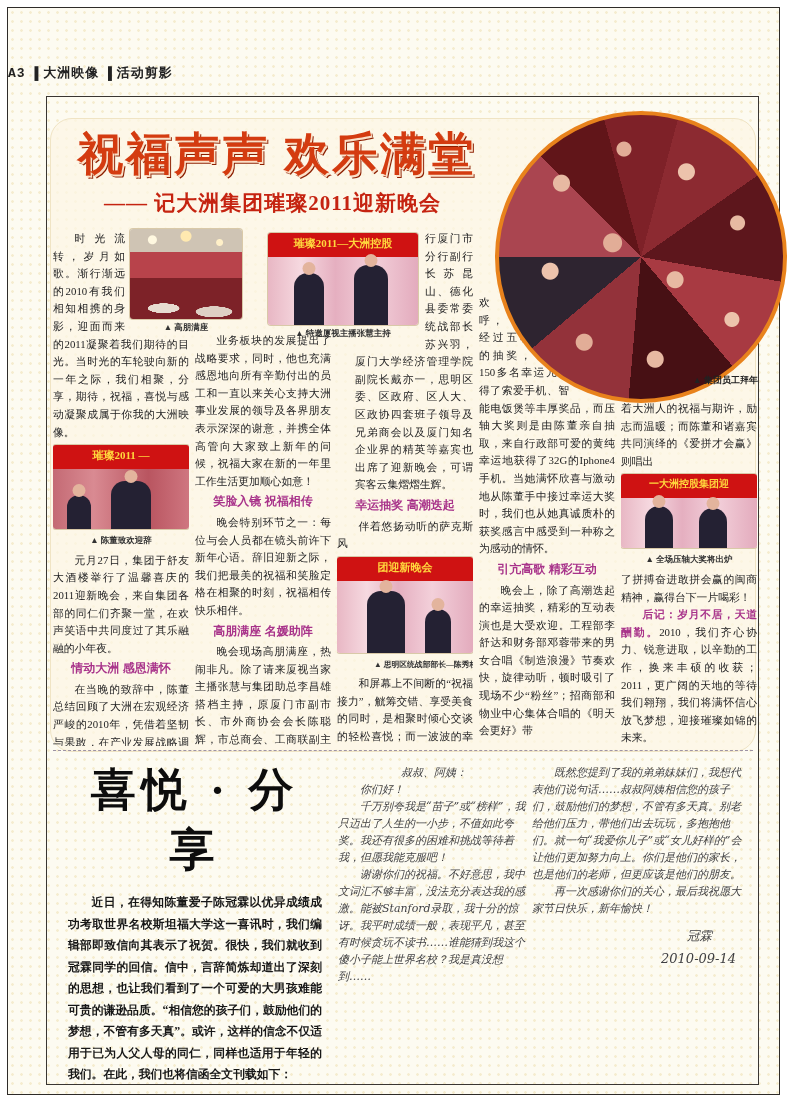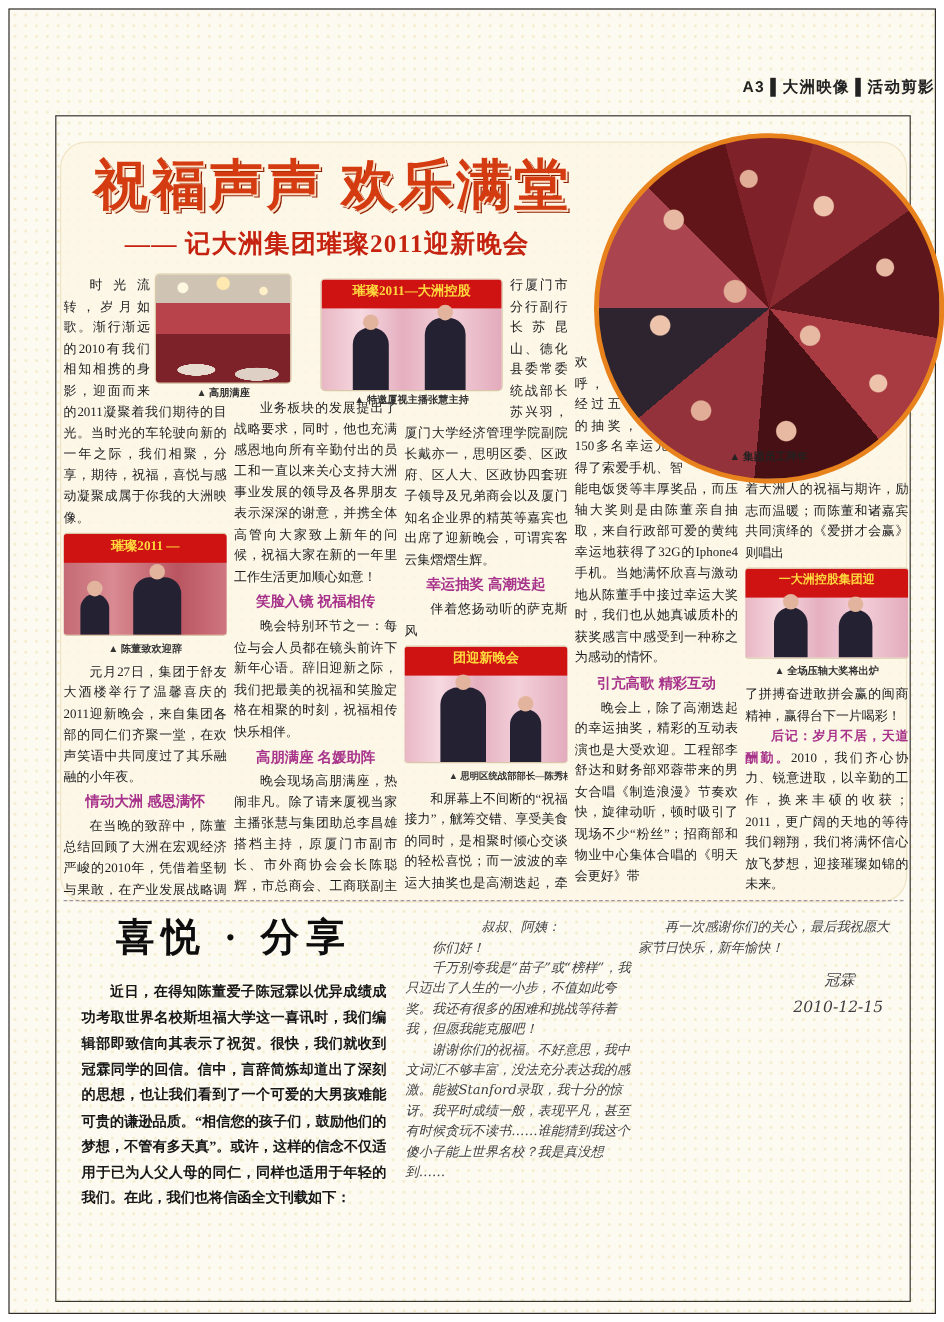--- a/index.html
+++ b/index.html
@@ -4,22 +4,22 @@
 <style>
   html,body{margin:0;padding:0;background:#ffffff;}
   .page{position:relative;width:787px;height:1102px;background:#fff;overflow:hidden;
         font-family:"Liberation Serif","DejaVu Serif",serif;}
   .paper{position:absolute;inset:7px;border:1.5px solid #2e2b28;
         background:
           radial-gradient(circle, rgba(224,200,120,.28) 1px, transparent 1.6px),
           #fdfbf1;
         background-size:9px 9px;}
   
-  .masthead{position:absolute;left:0;top:56px;width:100%;text-align:right;
-        font-family:Liberation Sans, sans-serif;font-weight:bold;font-size:13px;color:#222;letter-spacing:1px;}
+  .masthead{position:absolute;left:0;top:56px;width:100%;text-align:left;
+        font-family:Liberation Mono, monospace;font-weight:bold;font-size:13px;color:#222;letter-spacing:1px;}
   .frame{position:absolute;left:38px;top:88px;width:711px;height:987px;border:1.5px solid #3a3632;}
   
   .panel{position:absolute;left:42px;top:110px;width:704px;height:632px;border-radius:22px;
         background:rgba(252,245,228,.75);border:1px solid #f0e4c4;}
   .title{position:absolute;left:70px;top:116px;width:420px;font-size:45px;font-weight:bold;
         color:#d43b10;letter-spacing:3px;text-shadow:1.5px 1.5px 0 #fbe0c8, 2.5px 2.5px 0 #8c1f00;}
   .subtitle{position:absolute;left:96px;top:181px;width:400px;font-size:21px;font-weight:bold;color:#c52310;letter-spacing:1px;}
   
   .collage{position:absolute;left:487px;top:103px;width:292px;height:292px;border-radius:50%;
         border:4px solid #e8821c;box-sizing:border-box;z-index:3;overflow:hidden;
@@ -30,21 +30,21 @@
           radial-gradient(circle at 84% 38%, #e7b9a2 0 7px, transparent 8px),
           radial-gradient(circle at 18% 55%, #edc3ac 0 8px, transparent 9px),
           radial-gradient(circle at 40% 45%, #e2ad97 0 9px, transparent 10px),
           radial-gradient(circle at 62% 58%, #e7b9a2 0 8px, transparent 9px),
           radial-gradient(circle at 82% 72%, #edc3ac 0 7px, transparent 8px),
           radial-gradient(circle at 30% 80%, #e2ad97 0 8px, transparent 9px),
           radial-gradient(circle at 55% 86%, #e7b9a2 0 8px, transparent 9px),
           conic-gradient(from 15deg, #8c2a31 0 40deg, #5d161c 40deg 85deg, #a83a42 85deg 125deg,
             #471014 125deg 170deg, #93323a 170deg 215deg, #2e2430 215deg 255deg,
             #aa4550 255deg 300deg, #611519 300deg 330deg, #7e2128 330deg 360deg);}
-  .collage-caption{position:absolute;left:600px;top:366px;width:150px;text-align:left;z-index:4;
+  .collage-caption{position:absolute;left:600px;top:366px;width:150px;text-align:right;z-index:4;
         font-size:9px;font-weight:bold;color:#222;}
   
   .photo{position:absolute;z-index:2;}
   .img{position:relative;width:100%;overflow:hidden;border-radius:3px;box-shadow:0 0 0 1px #d9c9a8;}
   .banner{position:absolute;left:0;top:0;width:100%;height:24px;line-height:20px;background:#cf1212;
         color:#ffd83d;font-weight:bold;font-size:11px;text-align:center;white-space:nowrap;overflow:hidden;}
   .fig{position:absolute;bottom:0;background:#242133;border-radius:14px 14px 0 0;}
   .fig::before{content:"";position:absolute;top:-11px;left:50%;transform:translateX(-50%);
         width:13px;height:13px;border-radius:50%;background:#e3b49d;}
   .caption{margin-top:3px;text-align:center;font-size:8.5px;font-weight:bold;color:#333;white-space:nowrap;}
@@ -62,21 +62,21 @@
   .col p{margin:0;text-indent:2em;}
   .subhead{margin:3px 0;text-align:center;font-family:"Liberation Sans",sans-serif;
         font-weight:bold;font-size:12px;color:#a8338a;text-indent:0 !important;}
   .subhead-inline{font-weight:bold;color:#a8338a;font-family:"Liberation Sans",sans-serif;}
   .sp{float:right;clear:right;}
   .spl{float:left;clear:left;}
   .inphoto{margin:4px 0 2px 0;}
   
   .dashes{position:absolute;left:45px;top:742px;width:700px;border-top:1.5px dashed #9e93a4;}
   .share{position:absolute;left:60px;top:752px;width:254px;color:#171717;}
-  .share h2{margin:0 0 12px 0;text-align:center;font-size:32px;letter-spacing:6px;font-weight:bold;color:#0d0d0d;}
+  .share h2{margin:0 0 12px 0;text-align:center;font-size:45px;letter-spacing:6px;font-weight:bold;color:#0d0d0d;}
   .share p{margin:0;font-size:11.8px;line-height:21.5px;font-weight:600;text-align:justify;text-indent:2em;}
   .letter{position:absolute;top:756px;font-family:"DejaVu Serif",serif;font-style:italic;
         color:#3f3f42;font-size:11px;line-height:17px;}
   .letter p{margin:0;text-indent:2em;}
   .letter .noindent{text-indent:0;text-align:center;}
   .lA{left:330px;width:192px;}
   .lB{left:524px;width:218px;}
   .sig{margin-top:10px;text-align:right;padding-right:38px;font-size:12.5px;}
   .ldate{text-align:right;padding-right:14px;font-size:13px;margin-top:6px;}
   
@@ -133,21 +133,21 @@
       <div style="height:102px;"></div>
       <p>业务板块的发展提出了战略要求，同时，他也充满感恩地向所有辛勤付出的员工和一直以来关心支持大洲事业发展的领导及各界朋友表示深深的谢意，并携全体高管向大家致上新年的问候，祝福大家在新的一年里工作生活更加顺心如意！</p>
       <div class="subhead">笑脸入镜 祝福相传</div>
       <p>晚会特别环节之一：每位与会人员都在镜头前许下新年心语。辞旧迎新之际，我们把最美的祝福和笑脸定格在相聚的时刻，祝福相传快乐相伴。</p>
       <div class="subhead">高朋满座 名媛助阵</div>
       <p>晚会现场高朋满座，热闹非凡。除了请来厦视当家主播张慧与集团助总李昌雄搭档主持，原厦门市副市长、市外商协会会长陈聪辉，市总商会、工商联副主席董仁生，工商银</p>
     </div>
 
     <div class="col" style="left:329px;">
       <div class="spl" style="width:88px;height:106px;"></div>
-      <p style="text-indent:0;">行厦门市分行副行长苏昆山、德化县委常委统战部长苏兴羽，厦门大学经济管理学院副院长戴亦一，思明区委、区政府、区人大、区政协四套班子领导及兄弟商会以及厦门知名企业界的精英等嘉宾也出席了迎新晚会，可谓宾客云集熠熠生辉。</p>
+      <p style="text-indent:0;margin-left:18px;">行厦门市分行副行长苏昆山、德化县委常委统战部长苏兴羽，厦门大学经济管理学院副院长戴亦一，思明区委、区政府、区人大、区政协四套班子领导及兄弟商会以及厦门知名企业界的精英等嘉宾也出席了迎新晚会，可谓宾客云集熠熠生辉。</p>
       <div class="subhead">幸运抽奖 高潮迭起</div>
       <p>伴着悠扬动听的萨克斯风</p>
       <div class="inphoto">
         <div class="img curtain" style="height:96px;">
           <div class="banner">团迎新晚会</div>
           <div class="fig" style="left:30px;width:38px;height:62px;"></div>
           <div class="fig" style="left:88px;width:26px;height:44px;"></div>
         </div>
         <div class="caption" style="font-size:7.8px;margin-left:37px;">▲ 思明区统战部部长—陈秀桂抽大奖</div>
       </div>
@@ -187,20 +187,21 @@
     </div>
 
     <div class="letter lA">
       <p class="noindent">叔叔、阿姨：</p>
       <p>你们好！</p>
       <p>千万别夸我是“苗子”或“榜样”，我只迈出了人生的一小步，不值如此夸奖。我还有很多的困难和挑战等待着我，但愿我能克服吧！</p>
       <p>谢谢你们的祝福。不好意思，我中文词汇不够丰富，没法充分表达我的感激。能被Stanford录取，我十分的惊讶。我平时成绩一般，表现平凡，甚至有时候贪玩不读书……谁能猜到我这个傻小子能上世界名校？我是真没想到……</p>
     </div>
 
     <div class="letter lB">
+      <p>既然您提到了我的弟弟妹妹们，我想代表他们说句话……叔叔阿姨相信您的孩子们，鼓励他们的梦想，不管有多天真。别老给他们压力，带他们出去玩玩，多抱抱他们。就一句“我爱你儿子”或“女儿好样的”会让他们更加努力向上。你们是他们的家长，也是他们的老师，但更应该是他们的朋友。</p>
       <p>再一次感谢你们的关心，最后我祝愿大家节日快乐，新年愉快！</p>
       <div class="sig">冠霖</div>
-      <div class="ldate">2010-12-15</div>
+      <div class="ldate">2010-09-14</div>
     </div>
 
 
   </div>
 </div>
 
 </body></html>

